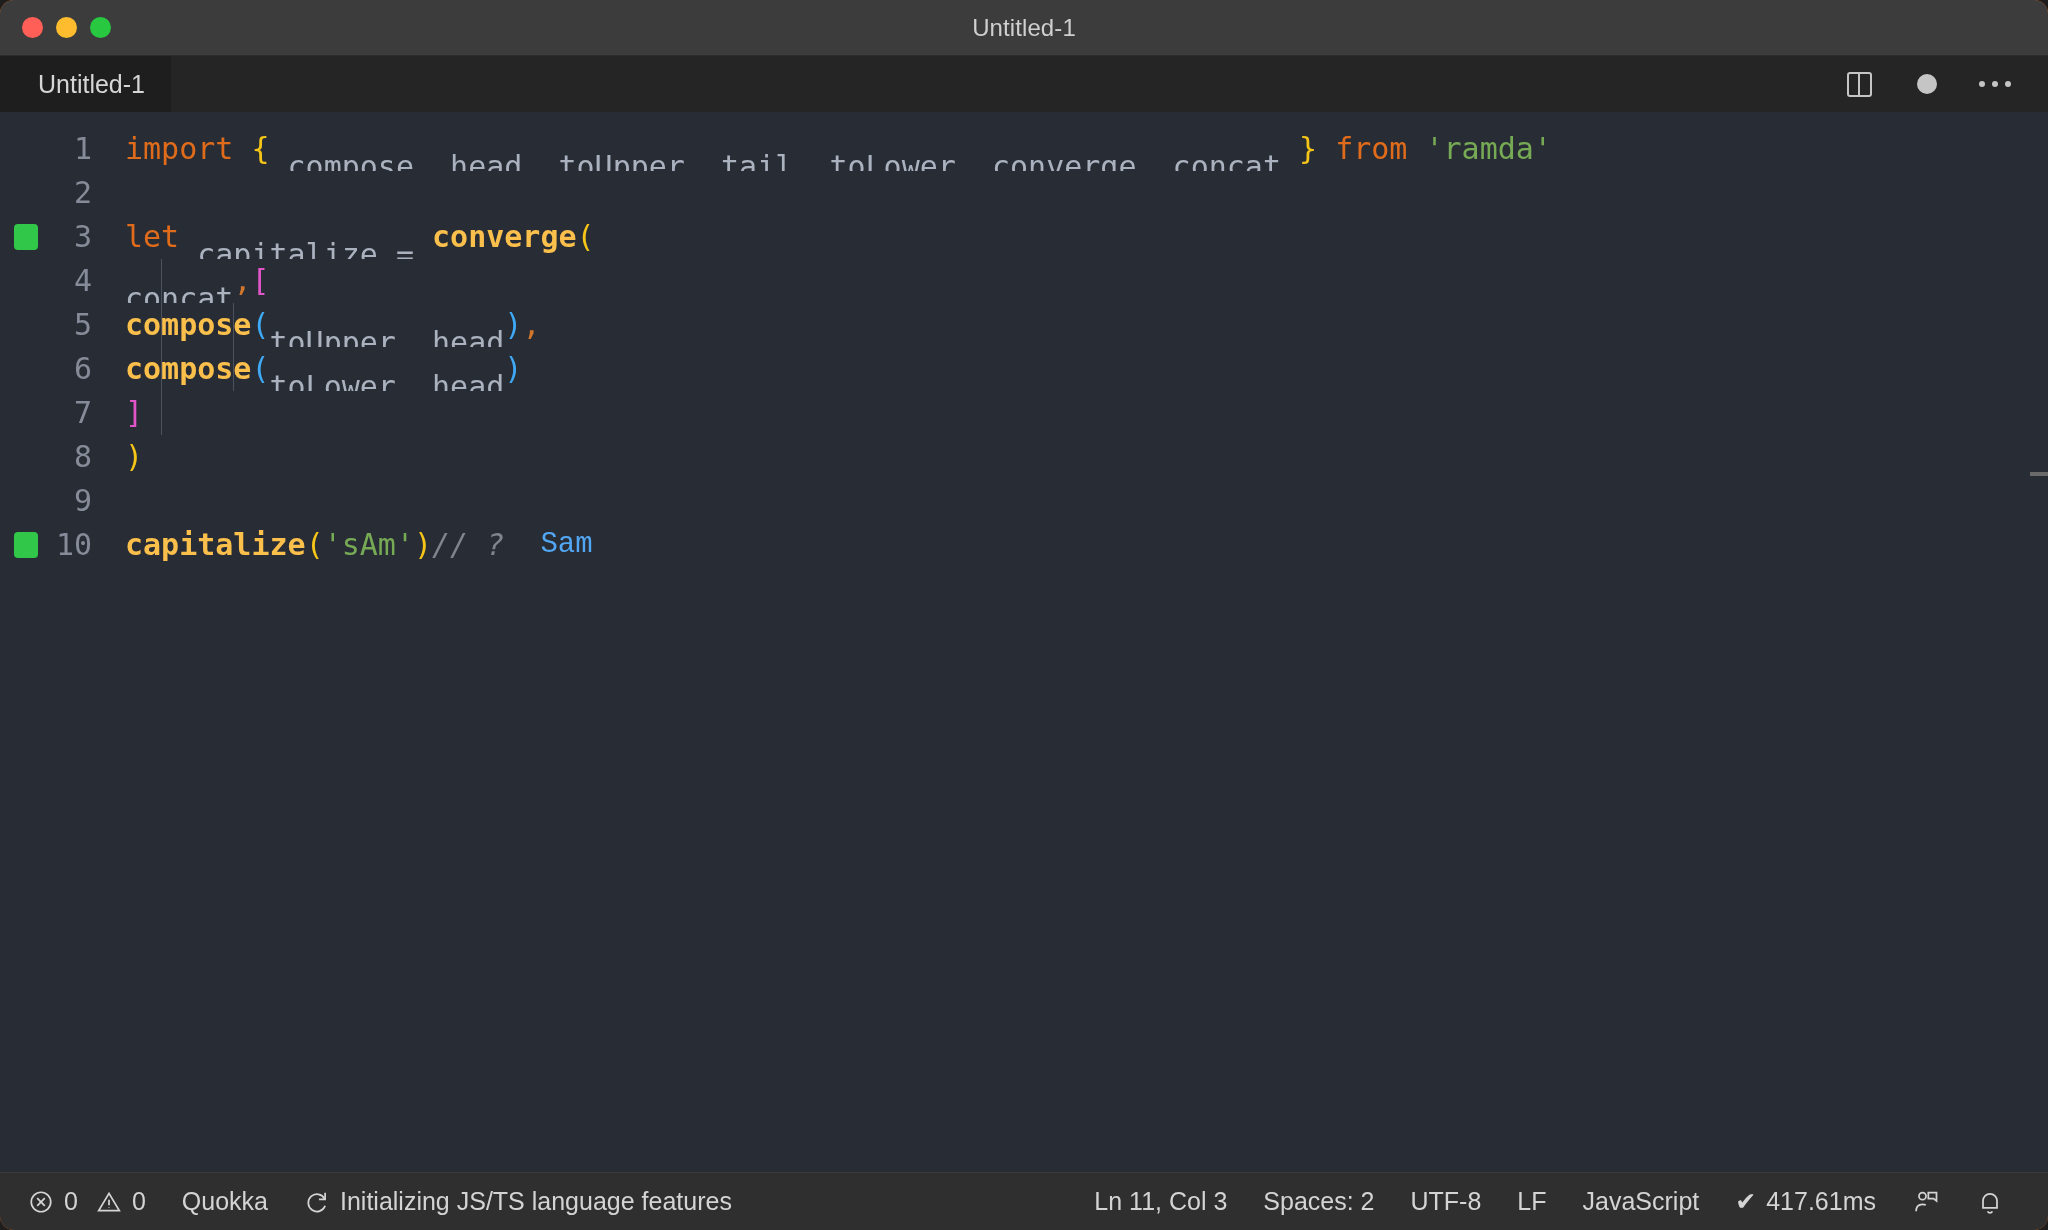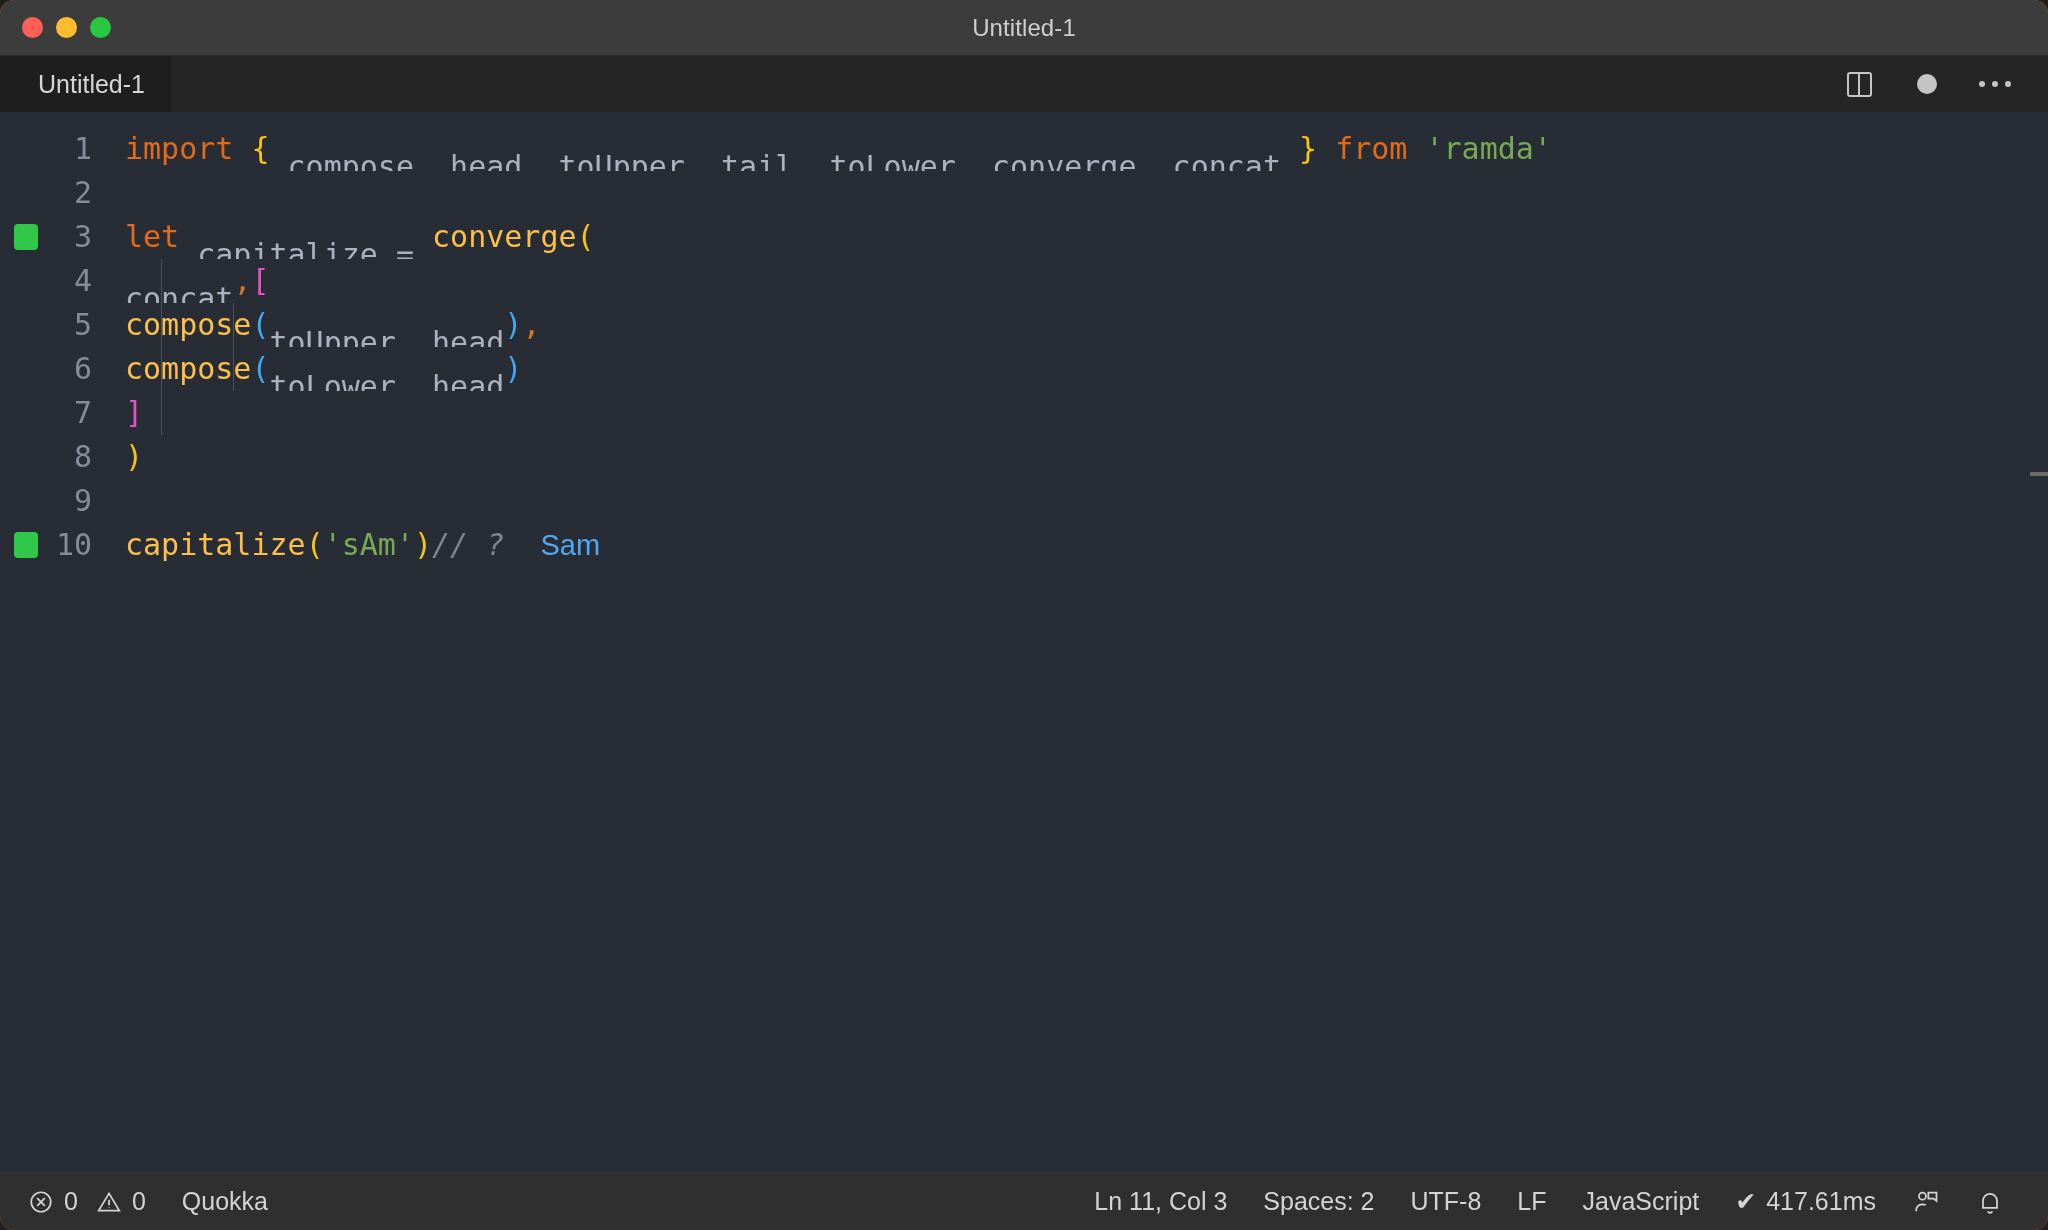--- a/index.html
+++ b/index.html
@@ -193,29 +193,29 @@
     bottom: 0;
     width: 1px;
     background: #4b515d;
   }
   .g1 { left: 49px; }
   .g2 { left: 121px; }
 
   
   .t-kw      { color: #e06c1b; font-weight: normal; }
   .t-plain   { color: #abb2bf; margin-top: 36px; }
-  .t-fn      { color: #fbbf4c; }
+  .t-fn      { color: #fbbf4c; font-weight: bold; }
   .t-brace   { color: #f5c518; }
   .t-paren-y { color: #f5c518; }
   .t-paren-b { color: #3fa9f5; }
   .t-bracket { color: #e255c8; }
   .t-str     { color: #77aa55; }
   .t-comma   { color: #d2762c; }
   .t-comment { color: #7f848e; font-style: italic; }
-  .t-quokka  { color: #51a7f3; font-family: Liberation Sans, sans-serif; font-size: 29px; }
+  .t-quokka  { color: #51a7f3; font-family: Liberation Mono, monospace; font-size: 29px; }
 
   
   .scroll-nub {
     position: absolute;
     right: 0;
     top: 360px;
     width: 18px;
     height: 4px;
     background: #6a6a6a;
   }
@@ -355,20 +355,27 @@
         <svg class="svg-ico" width="26" height="26" viewBox="0 0 24 24" fill="none" stroke="#d4d4d4" stroke-width="1.6" style="margin-left:8px">
           <path d="M12 4 L21.5 20 L2.5 20 Z"></path>
             <line x1="12" y1="10" x2="12" y2="15"></line>
             <line x1="12" y1="17" x2="12" y2="17.6"></line>
         </svg>
         <span>0</span>
       </div>
       <div class="status-item">
         <span>Quokka</span>
       </div>
+      <div class="status-item">
+        <svg class="svg-ico" width="26" height="26" viewBox="0 0 24 24" fill="none" stroke="#d4d4d4" stroke-width="1.6">
+          <path d="M19 9 A8 8 0 1 0 19.5 15.5"></path>
+            <polyline points="19.5,3.5 19.5,9.5 13.8,9.5"></polyline>
+        </svg>
+        <span>Initializing JS/TS language features</span>
+      </div>
     </div>
 
     <div class="status-right">
       <div class="status-item">Ln 11, Col 3</div>
       <div class="status-item">Spaces: 2</div>
       <div class="status-item">UTF-8</div>
       <div class="status-item">LF</div>
       <div class="status-item">JavaScript</div>
       <div class="status-item">
         <span>✔</span>

